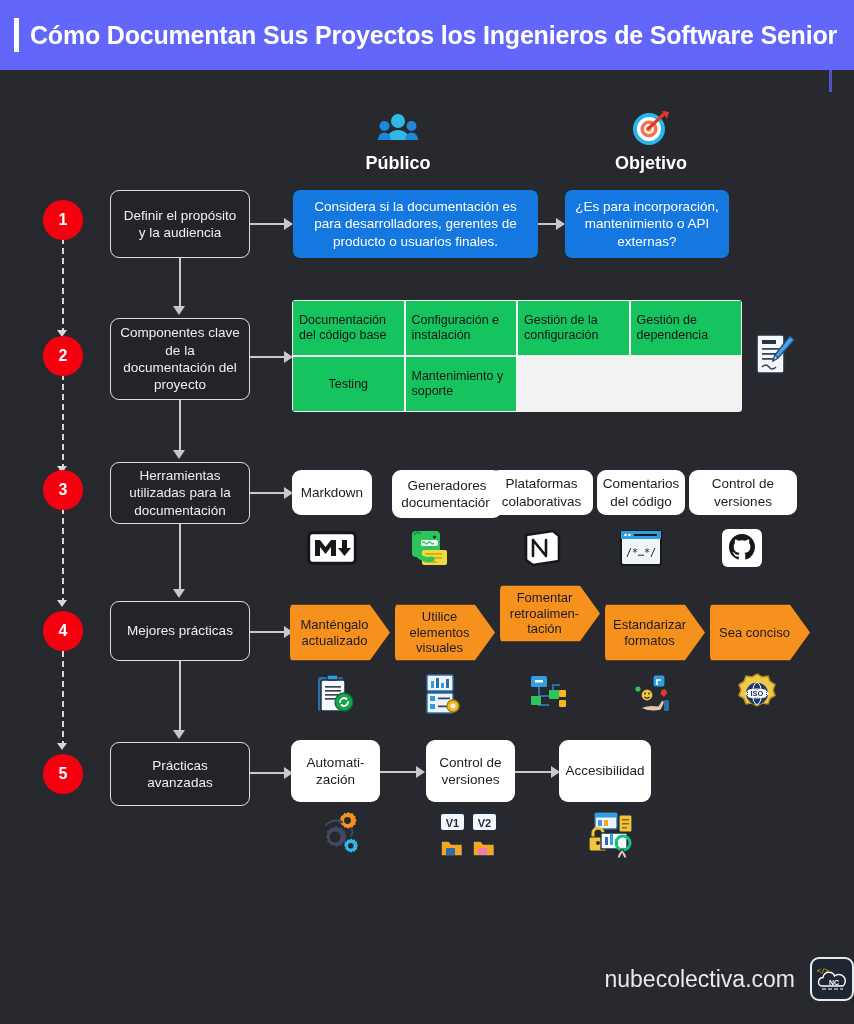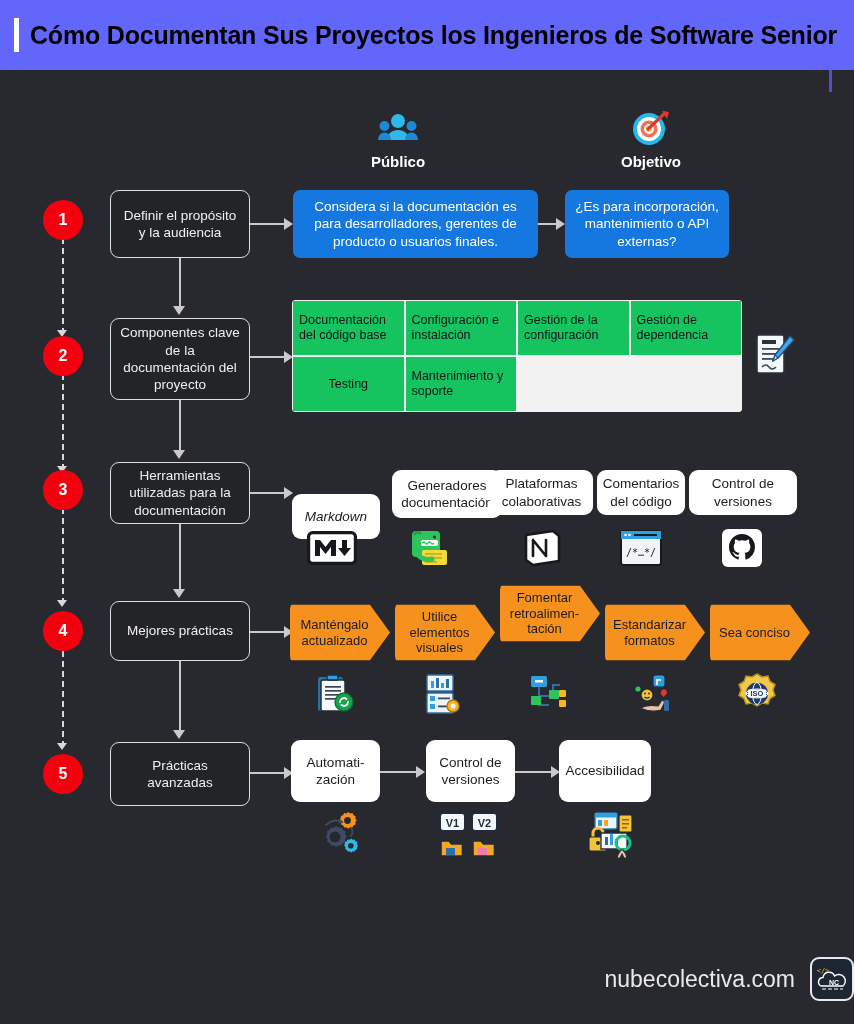--- a/index.html
+++ b/index.html
@@ -14,32 +14,32 @@
   
   #header {
     position: absolute; left: 0; top: 0; width: 854px; height: 70px;
     background: #6366fa;
     display: flex; align-items: center;
   }
   #header .accent-bar {
     width: 5px; height: 34px; background: #ffffff; margin-left: 14px; flex: none;
   }
   #header .title {
-    color: #000000; font-size: 25px; font-weight: bold; margin-left: 11px;
+    color: #ffffff; font-size: 25px; font-weight: bold; margin-left: 11px;
     letter-spacing: -0.2px; white-space: nowrap;
   }
   #right-accent {
     position: absolute; left: 829px; top: 70px; width: 3px; height: 22px;
     background: #4f52c9;
   }
 
   
   .colhead { position: absolute; text-align: center; width: 120px; }
   .colhead .ic { height: 40px; display: flex; align-items: center; justify-content: center; }
-  .colhead .lbl { color: #ffffff; font-size: 15px; font-weight: bold; margin-top: 5px; }
+  .colhead .lbl { color: #ffffff; font-size: 18px; font-weight: bold; margin-top: 5px; }
   #colhead-publico { left: 338px; top: 108px; }
   #colhead-objetivo { left: 591px; top: 108px; }
 
   
   .step-circle {
     position: absolute; width: 40px; height: 40px; border-radius: 50%;
     background: #f5000e; color: #ffffff; font-size: 16px; font-weight: bold;
     display: flex; align-items: center; justify-content: center; left: 43px;
   }
   .dashline {
@@ -248,21 +248,21 @@
     <rect x="9" y="9" width="14" height="4" fill="#2a3340"></rect>
     <rect x="9" y="17" width="17" height="1.8" fill="#3c4654"></rect>
     <rect x="9" y="22" width="17" height="1.8" fill="#3c4654"></rect>
     <rect x="9" y="27" width="11" height="1.8" fill="#3c4654"></rect>
     <path d="M9 36 q4-4 7 0 t7 0" stroke="#3c4654" stroke-width="1.6" fill="none"></path>
     <path d="M37 5 L41 9 L25 27 L20 30 L22 24 Z" fill="#4aa3e8" stroke="#1e4f7d" stroke-width="1.4" stroke-linejoin="round"></path>
     <path d="M20 30 L22 24 L25 27 Z" fill="#d9e6f2" stroke="#1e4f7d" stroke-width="1.2"></path>
   </svg>
 </div>
 
-<div class="whitebox" style="left:292px; top:494px; width:88px; height:45px;font-style:italic;">
+<div class="whitebox" style="left:292px; top:470px; width:80px; height:45px;">
     <span>Markdown</span>
   </div>
 <div class="whitebox" style="left:392px; top:470px; width:110px; height:48px;">
     <span>Generadores documentación</span>
   </div>
 <div class="whitebox" style="left:490px; top:470px; width:103px; height:45px;">
     <span>Plataformas colaborativas</span>
   </div>
 <div class="whitebox" style="left:597px; top:470px; width:88px; height:45px;">
     <span>Comentarios del código</span>

